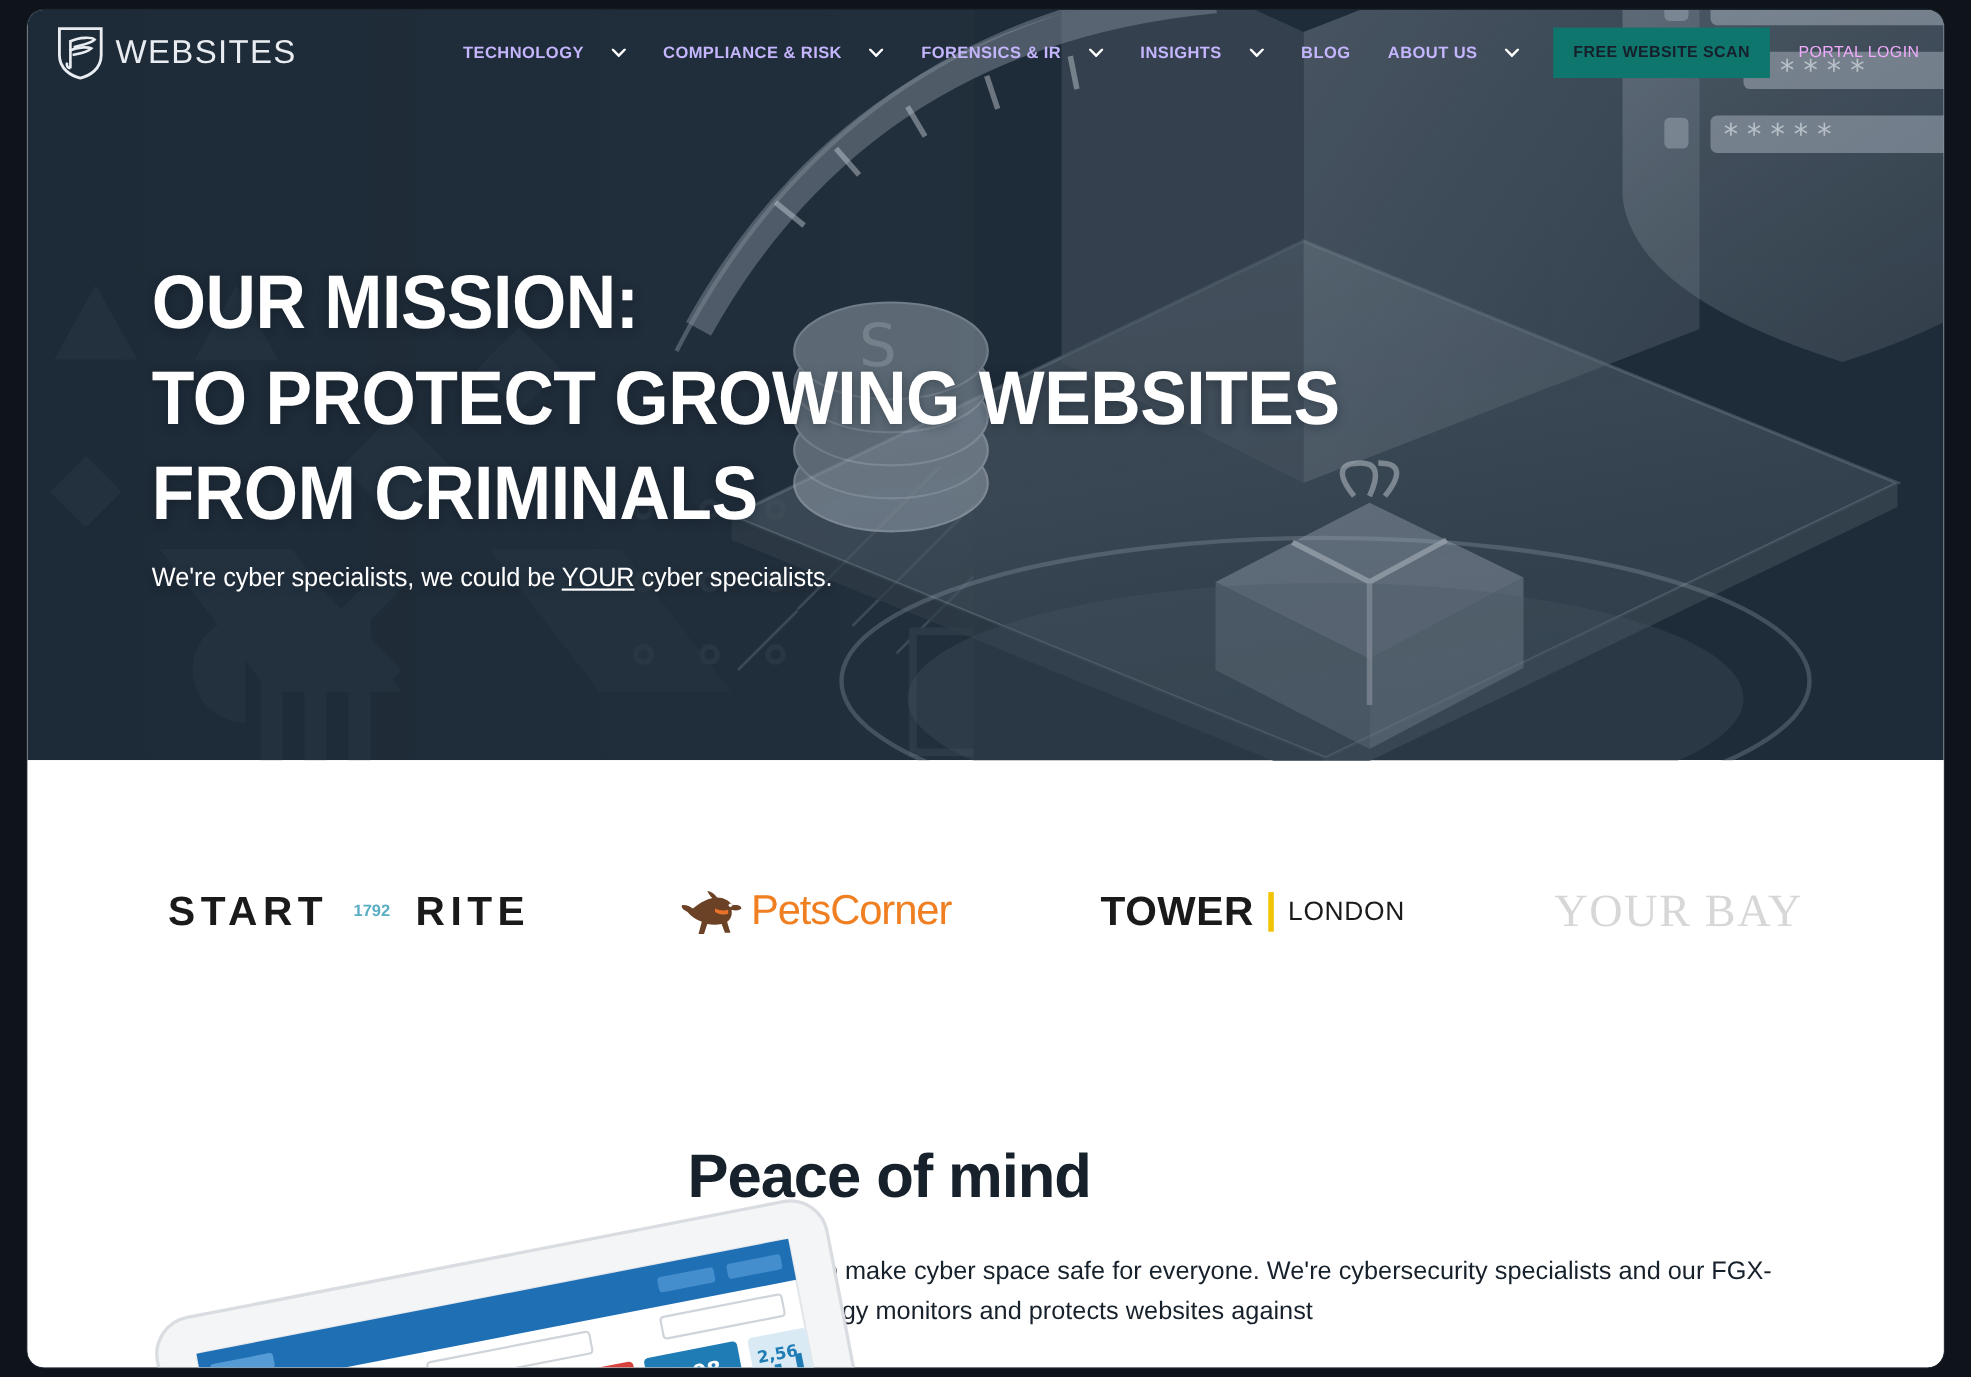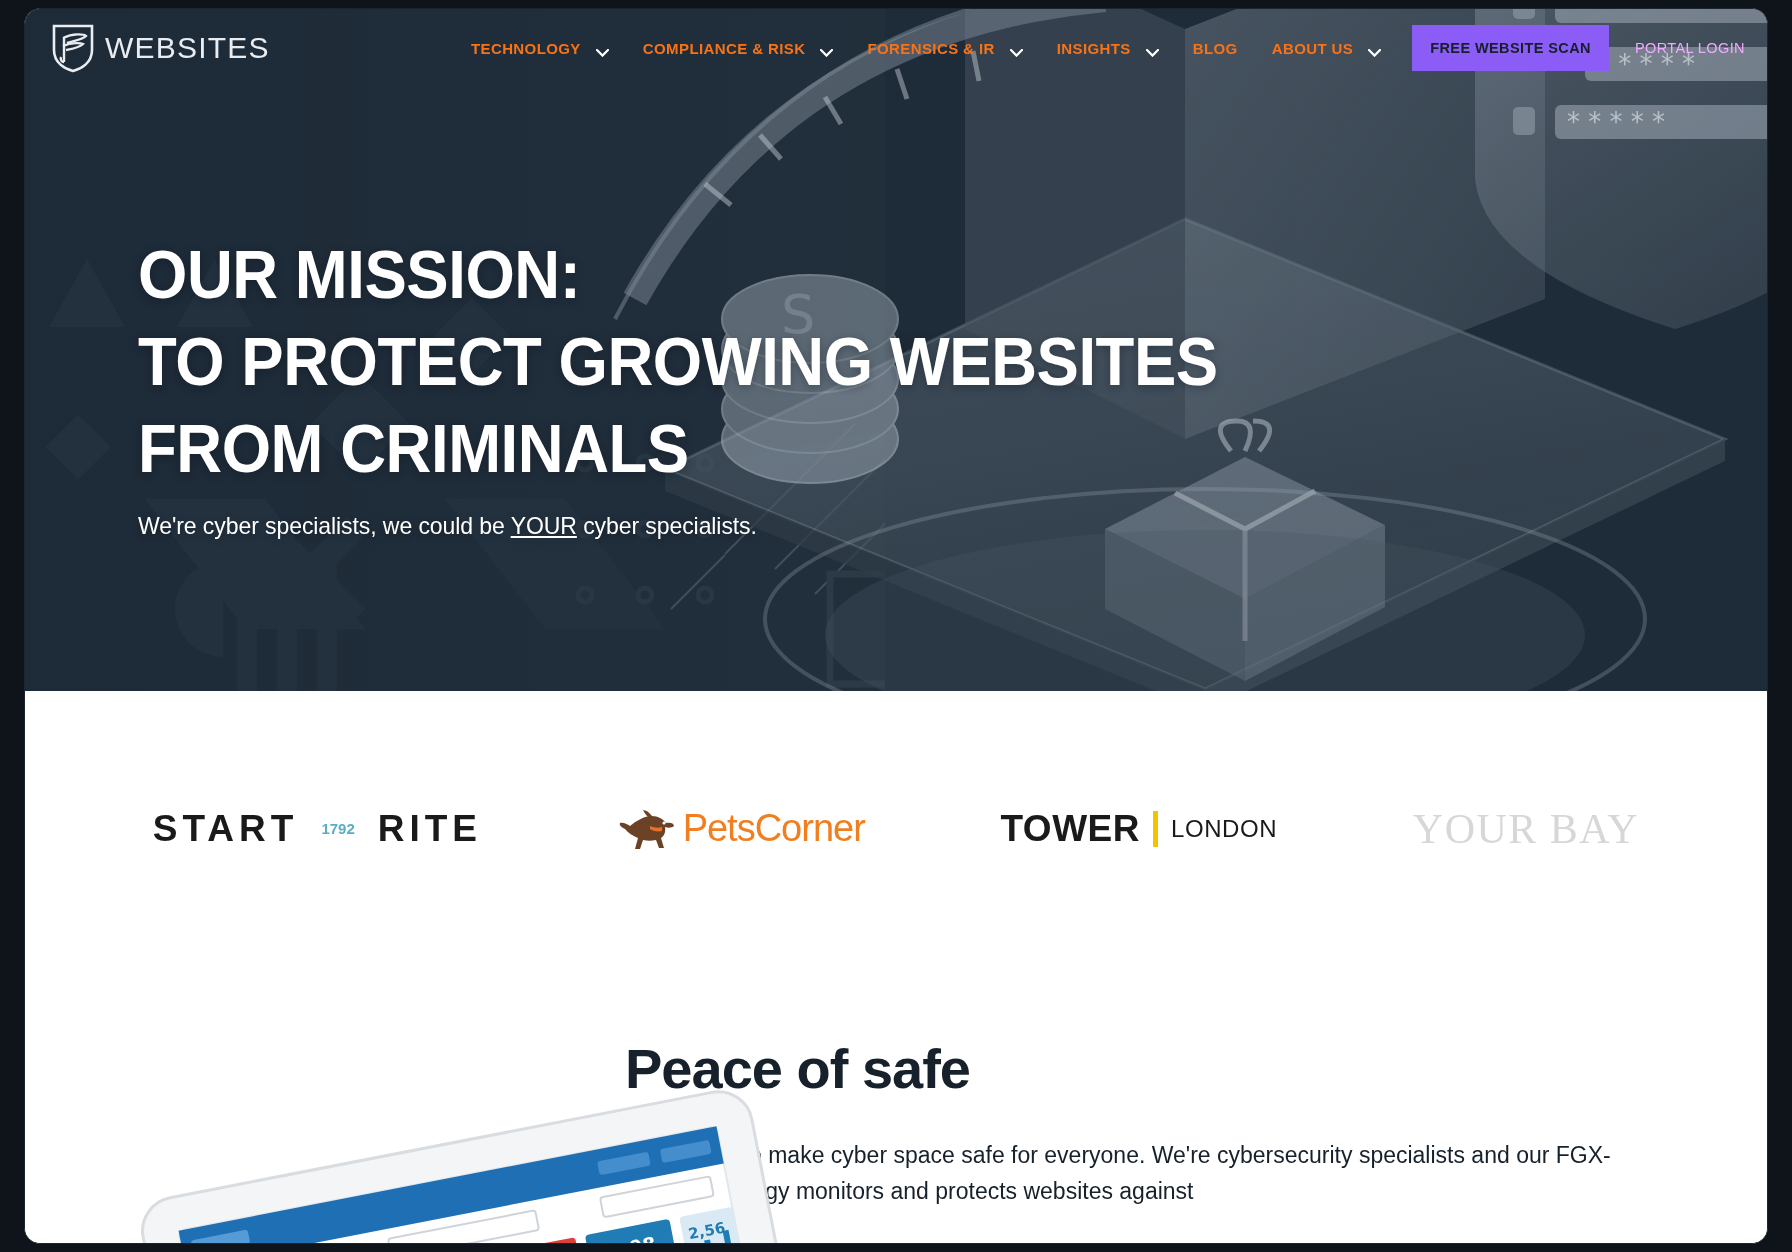--- a/index.html
+++ b/index.html
@@ -55,29 +55,29 @@
   #logo-text {
     color:#e9edf1; font-size:30px; letter-spacing:1.2px;
     font-weight:400; font-family:"Liberation Sans", sans-serif;
     white-space:nowrap;
   }
   #nav-items {
     display:flex; align-items:center; gap:0px;
     margin-right:0px;
   }
   .nav-item {
-    display:flex; align-items:flex-end; gap:15px;
-    color:#f97316; font-size:15px; font-weight:bold;
+    display:flex; align-items:center; gap:25px;
+    color:#c4b5fd; font-size:15px; font-weight:bold;
     letter-spacing:.4px; white-space:nowrap;
     padding:0 17px; cursor:pointer;
     text-transform:uppercase;
   }
   .chev { display:block; width:13px; height:8px; flex:none; }
   #scan-btn {
-    background:#8b5cf6; color:#15202b;
+    background:#0f766e; color:#15202b;
     font-size:14.5px; font-weight:bold; letter-spacing:.4px;
     padding:15px 18px; margin-left:14px;
     white-space:nowrap; cursor:pointer;
     text-transform:uppercase;
     text-align:right;
   }
   #portal-login {
     color:#f0abfc; font-size:14.5px; letter-spacing:.4px;
     padding:0 22px 0 26px; white-space:nowrap; cursor:pointer;
     text-transform:uppercase;
@@ -531,20 +531,20 @@
             <rect x="160" y="288" width="200" height="6" rx="3"></rect>
             <rect x="160" y="306" width="170" height="6" rx="3"></rect>
             <rect x="160" y="324" width="186" height="6" rx="3"></rect>
             <rect x="160" y="342" width="150" height="6" rx="3"></rect>
             <rect x="160" y="360" width="196" height="6" rx="3"></rect>
           </g>
         </svg>
       </div>
 
       <div id="text-col">
-        <h2 id="peace-title">Peace of safe</h2>
+        <h2 id="peace-title">Peace of mind</h2>
         <p id="peace-body">Our goal is to make cyber space safe for everyone. We're cybersecurity specialists and our FGX-Web technology monitors and protects websites against</p>
       </div>
 
     </div>
   </section>
 
 </div>
 
 </body></html>

